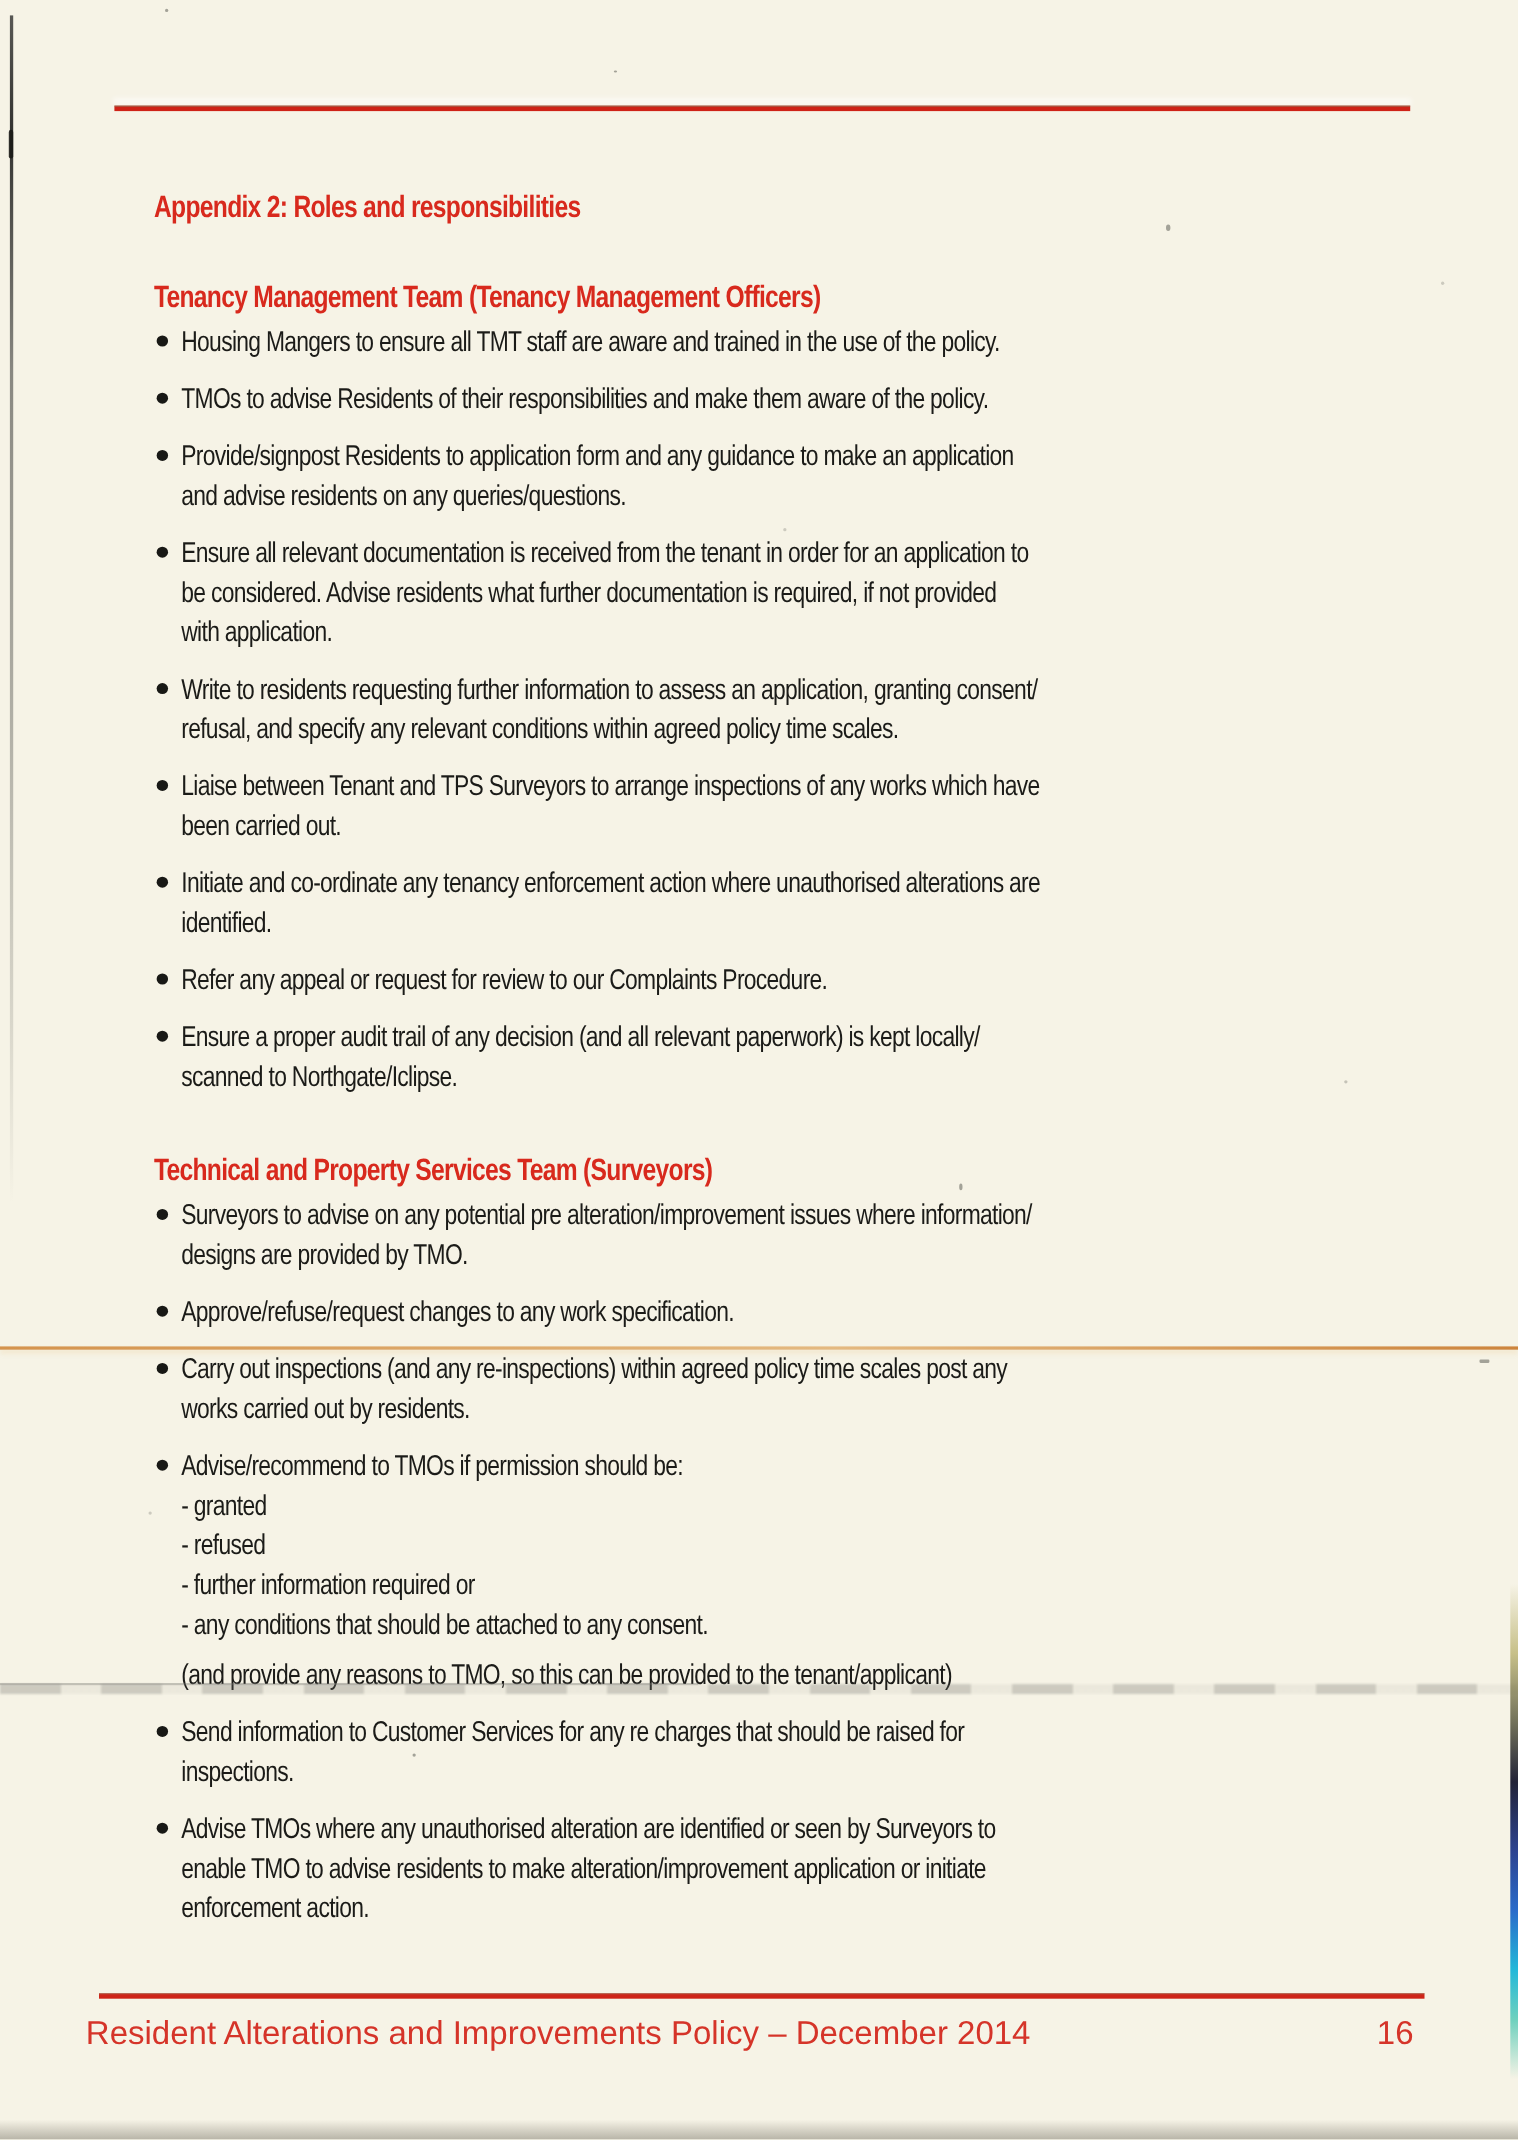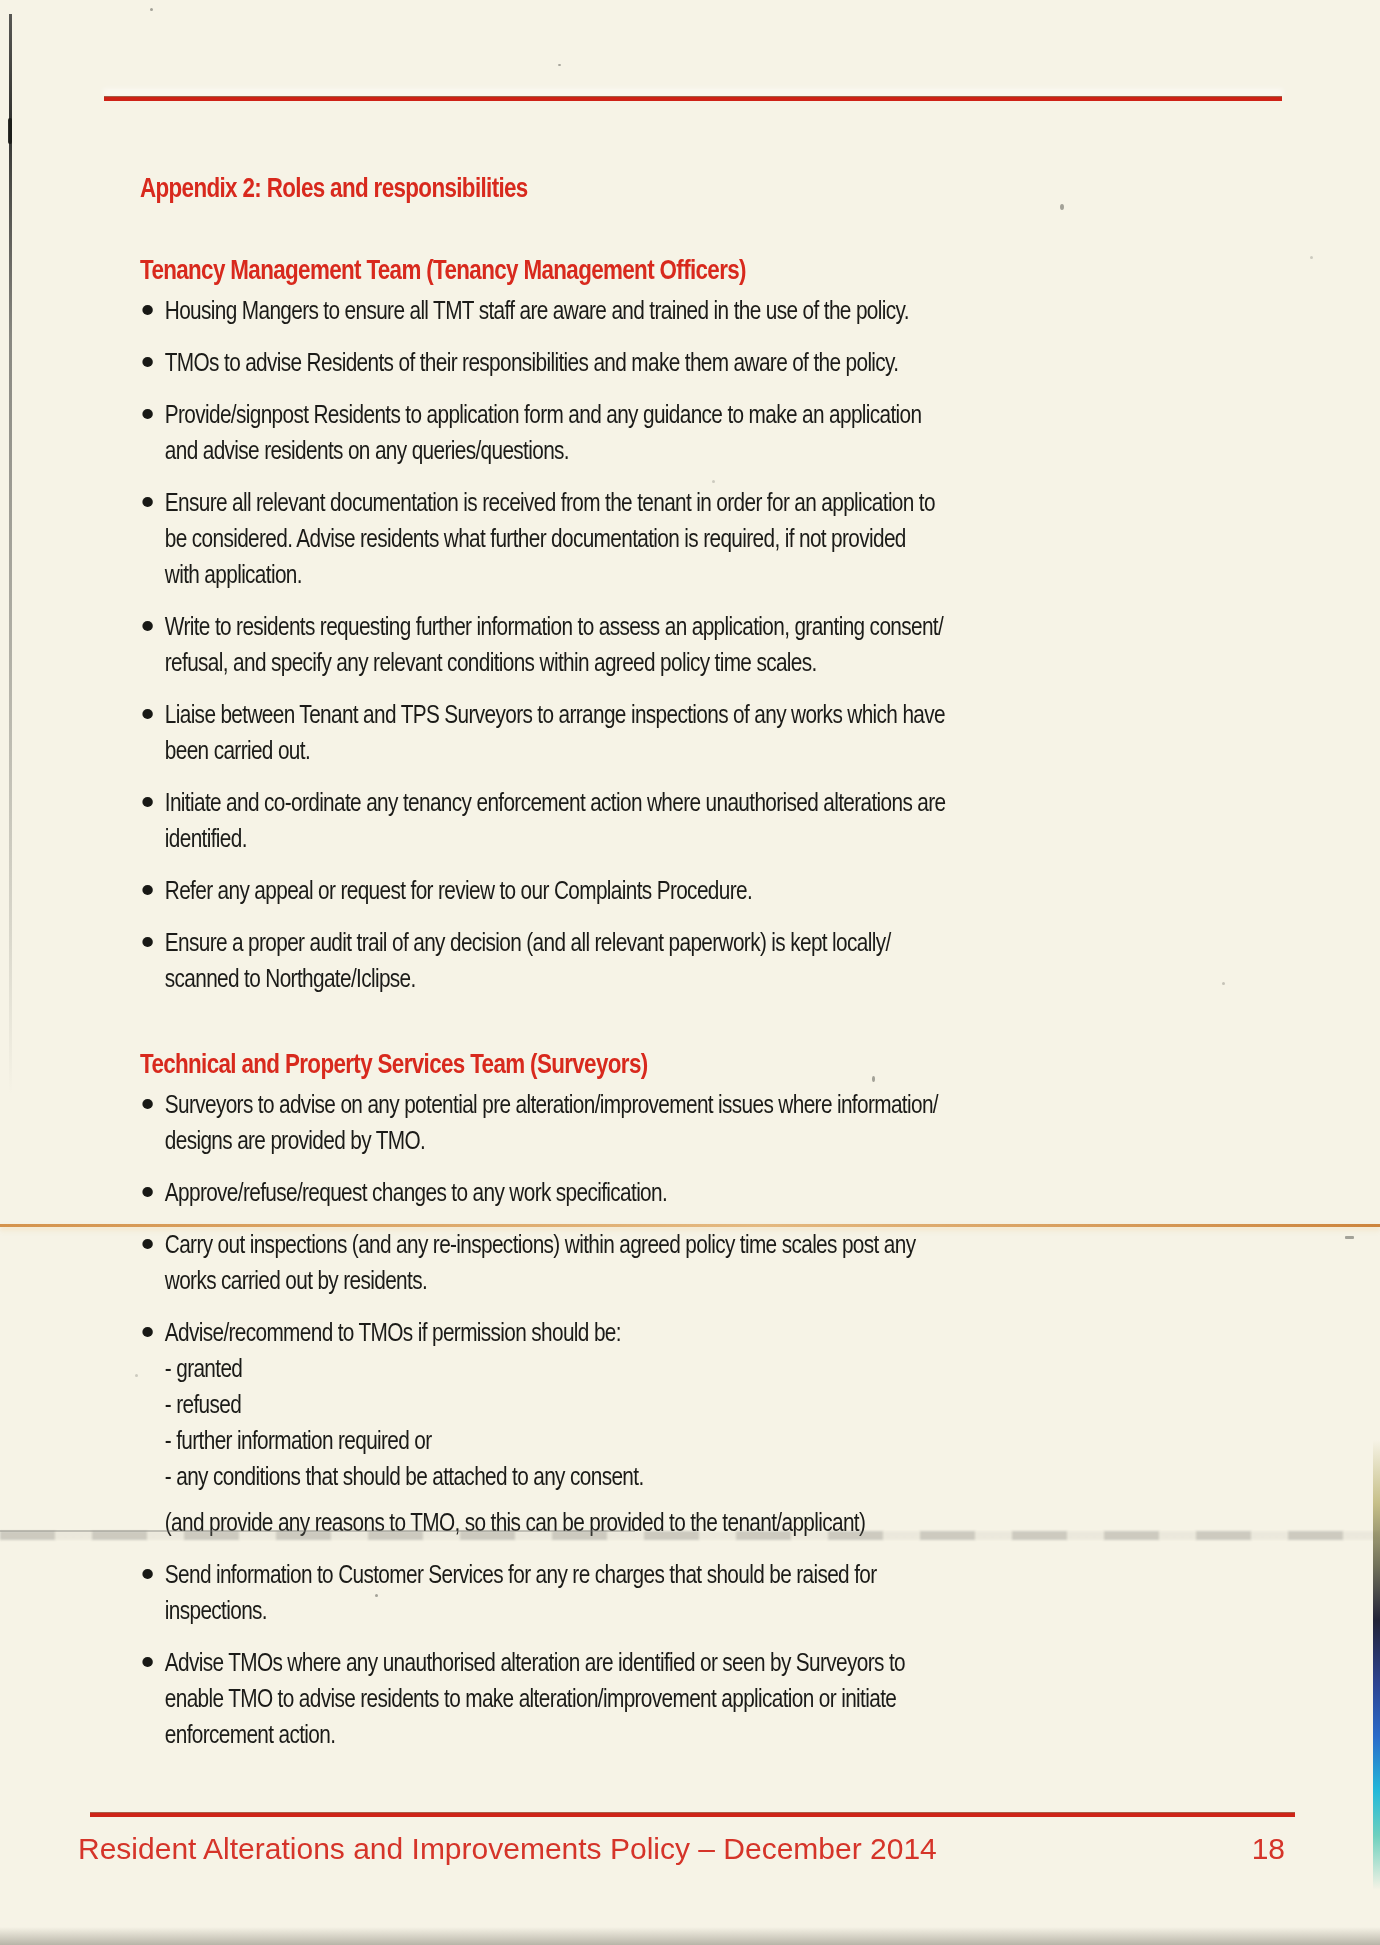--- a/index.html
+++ b/index.html
@@ -176,16 +176,16 @@
   <div class="speck" style="left:872px;top:1076px;width:3px;height:6px;"></div>
   <div class="speck" style="left:1310px;top:256px;width:3px;height:3px;opacity:.5;"></div>
   <div class="speck" style="left:1222px;top:982px;width:3px;height:3px;opacity:.6;"></div>
   <div class="speck" style="left:1345px;top:1236px;width:9px;height:3px;border-radius:1px;"></div>
   <div class="speck" style="left:375px;top:1594px;width:3px;height:3px;"></div>
   <div class="speck" style="left:135px;top:1374px;width:3px;height:3px;opacity:.5;"></div>
 
   <div class="footer-rule"></div>
   <div class="footer">
     <span>Resident Alterations and Improvements Policy – December 2014</span>
-    <span>18</span>
+    <span>16</span>
   </div>
 
 </div>
 
 </body></html>

